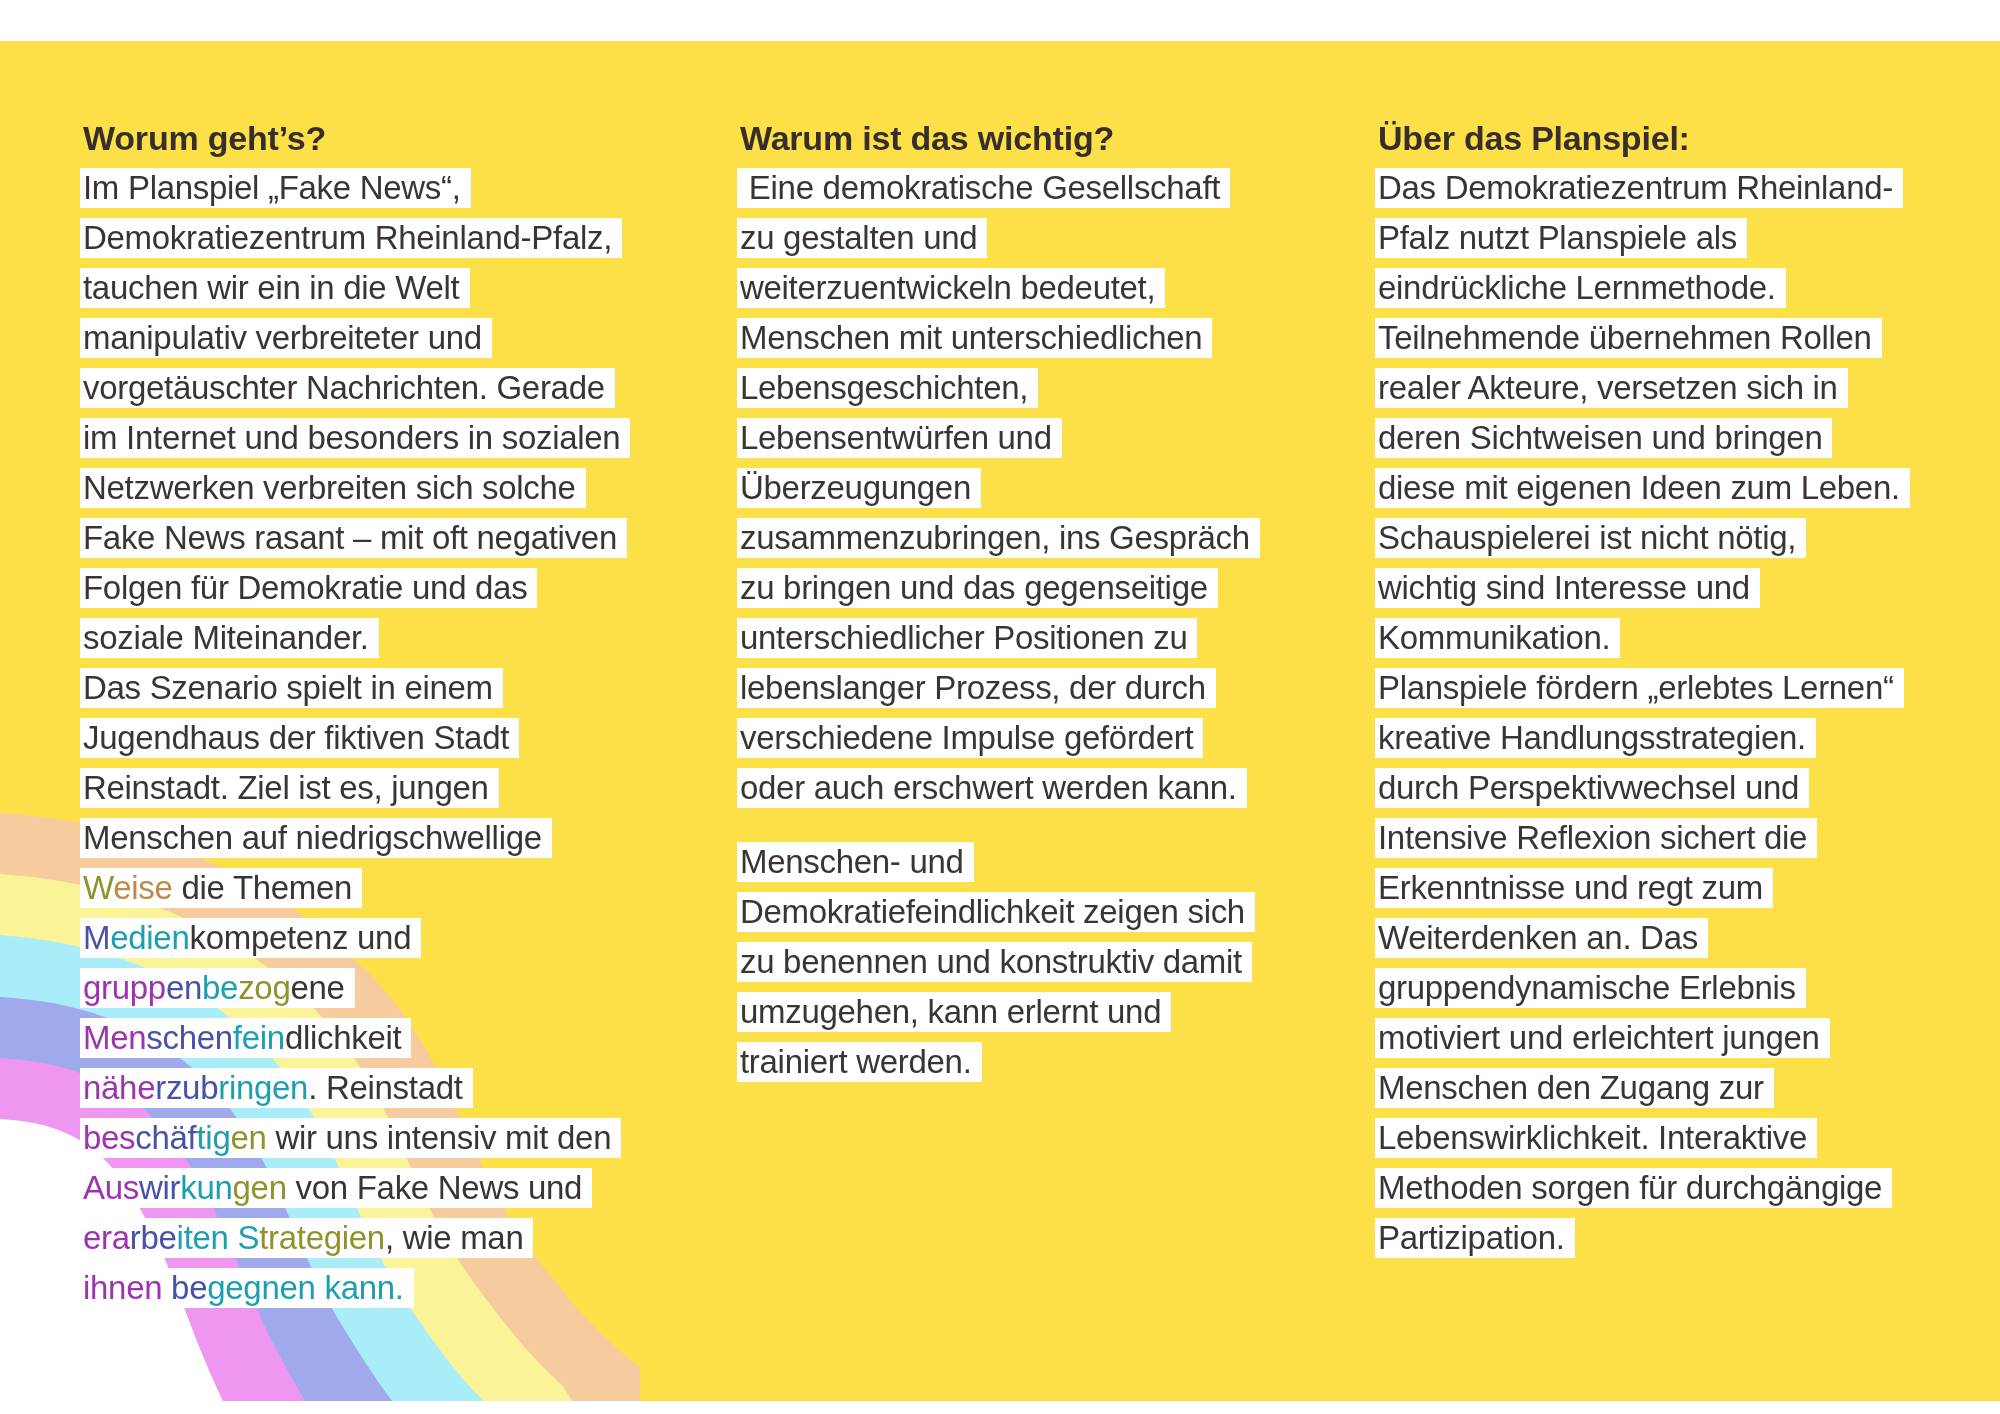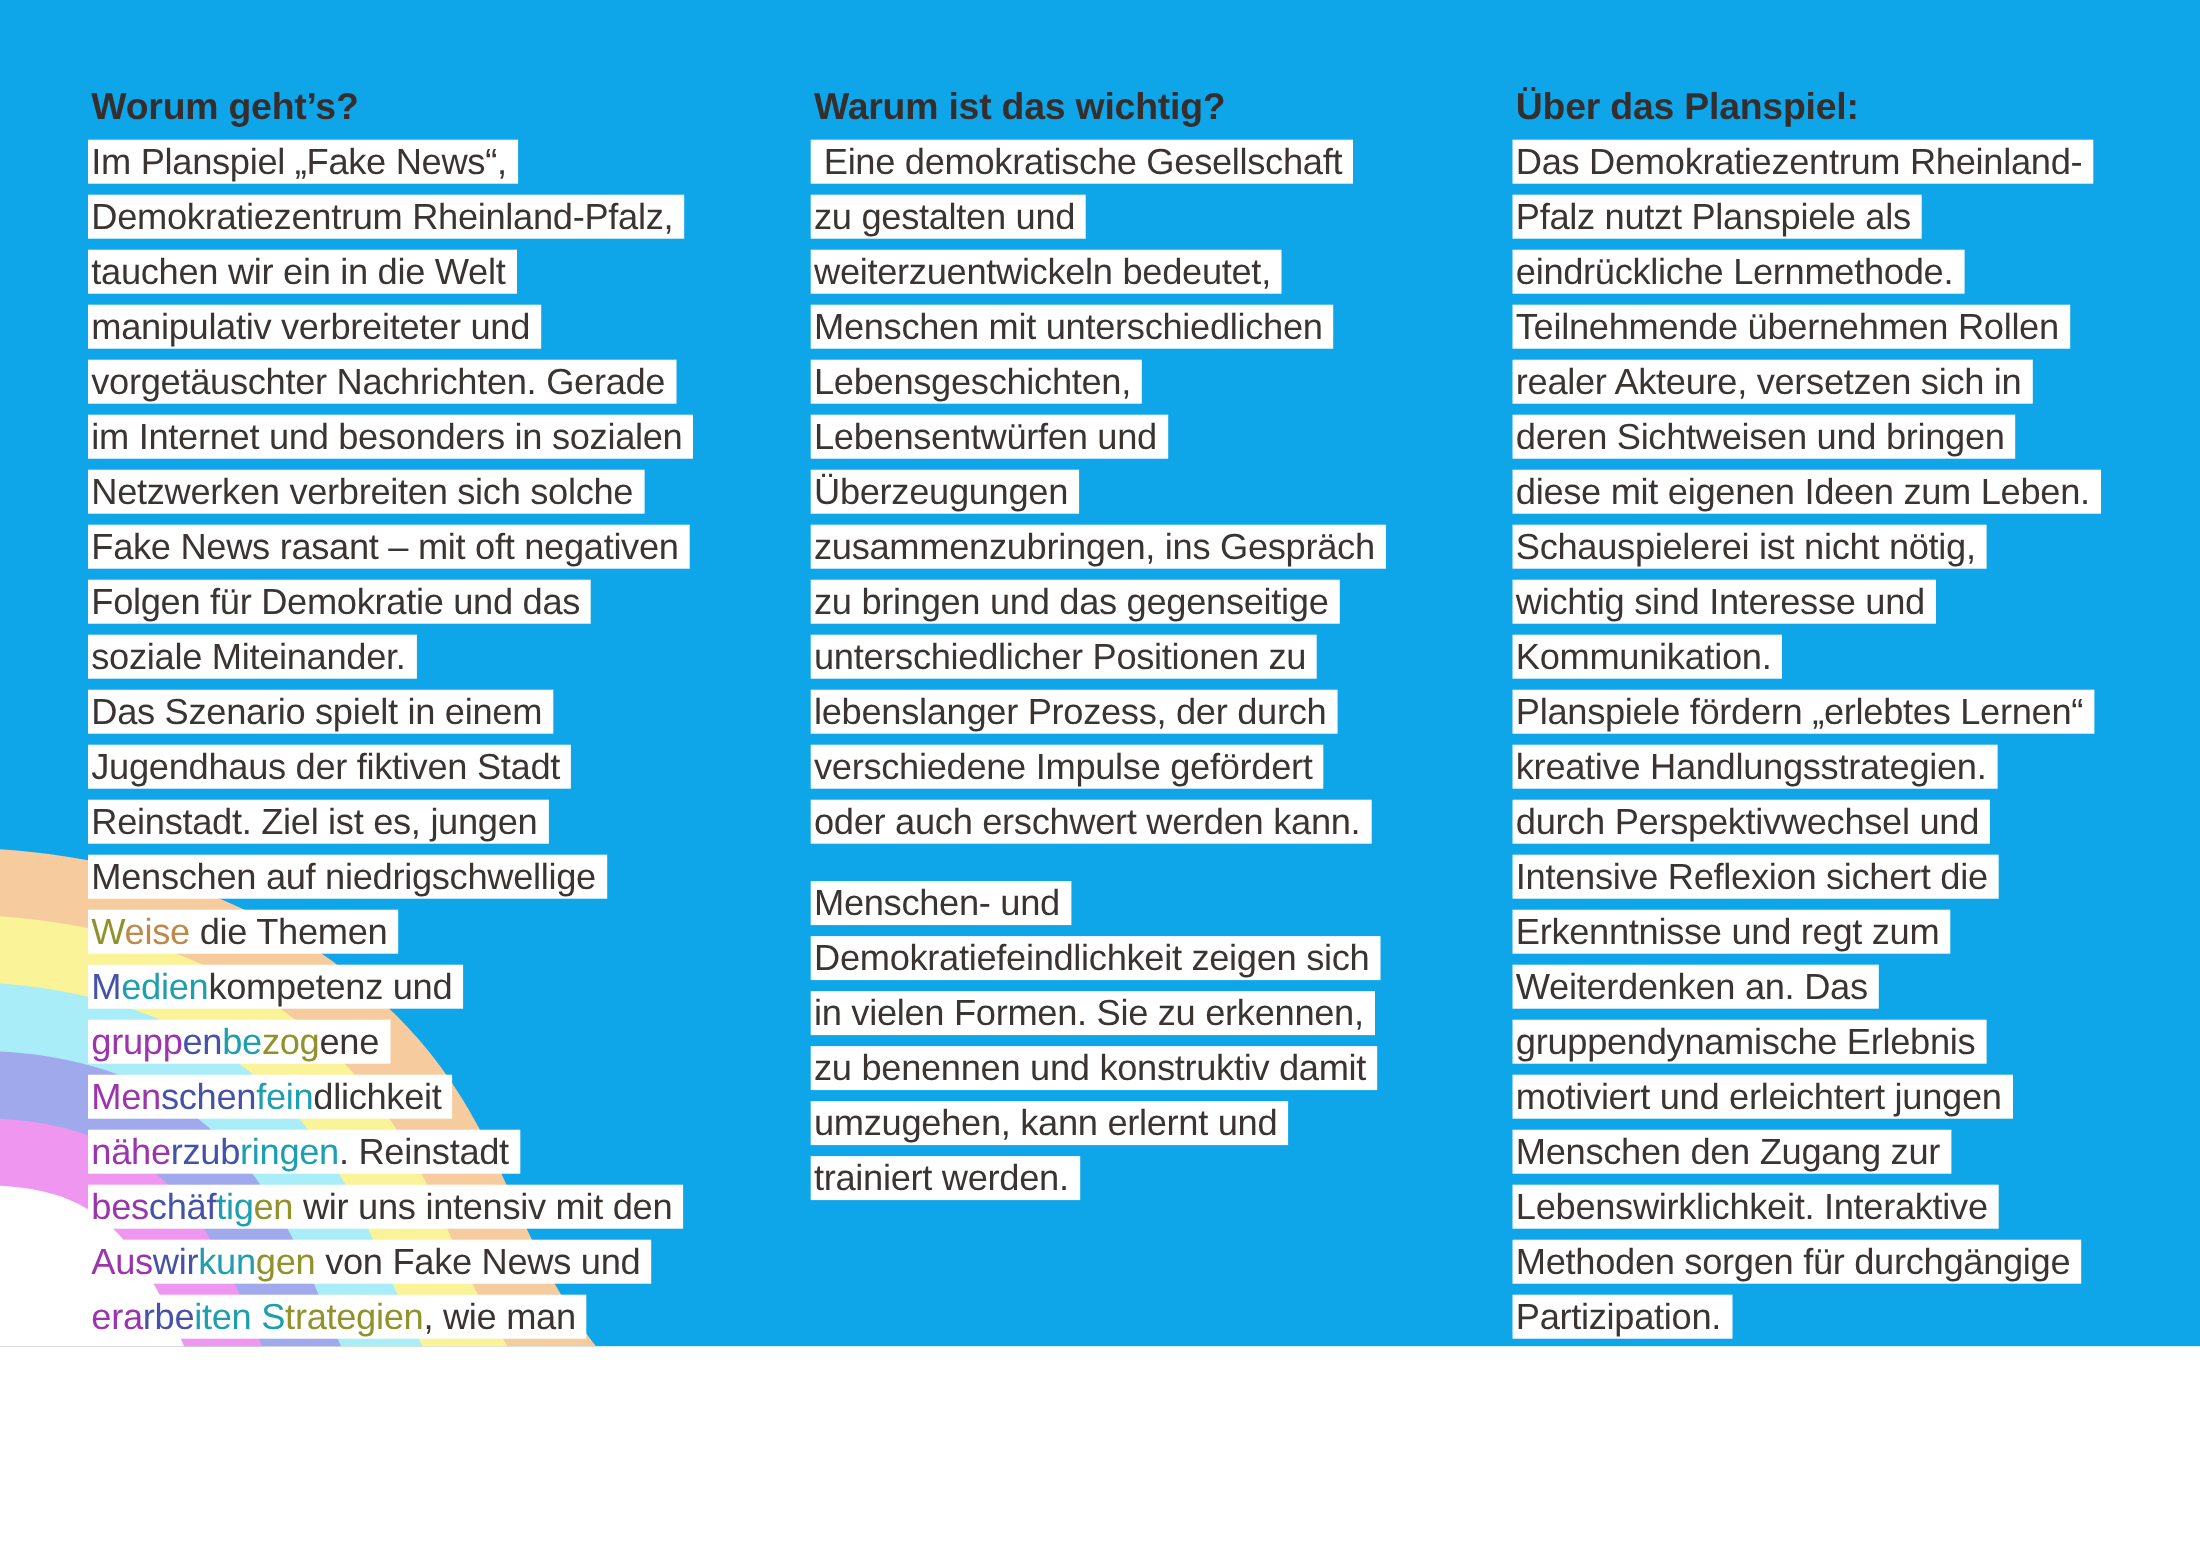--- a/index.html
+++ b/index.html
@@ -1,22 +1,23 @@
 <!DOCTYPE html>
 <html><head>
 <meta charset="utf-8">
 <style>
   html, body { margin: 0; padding: 0; background: #ffffff; }
   .page {
     position: relative;
     width: 2000px;
-    height: 1224px;
-    background: #0ea5e9;
+    height: 1360px;
+    background: #fde047;
     overflow: hidden;
     font-family: "Liberation Sans", sans-serif;
+    margin-top: 41px;
   }
   .rainbow-svg {
     position: absolute;
     left: 0;
     top: 740px;
     width: 640px;
     height: 674px;
     z-index: 0;
   }
   .col {
@@ -104,21 +105,20 @@
         <div class="line"><span class="bg"><span style="color: rgb(58, 52, 51);">Lebensentwürfen und</span></span></div>
         <div class="line"><span class="bg"><span style="color: rgb(58, 52, 51);">Überzeugungen</span></span></div>
         <div class="line"><span class="bg"><span style="color: rgb(58, 52, 51);">zusammenzubringen, ins Gespräch</span></span></div>
         <div class="line"><span class="bg"><span style="color: rgb(58, 52, 51);">zu bringen und das gegenseitige</span></span></div>
         <div class="line"><span class="bg"><span style="color: rgb(58, 52, 51);">unterschiedlicher Positionen zu</span></span></div>
         <div class="line"><span class="bg"><span style="color: rgb(58, 52, 51);">lebenslanger Prozess, der durch</span></span></div>
         <div class="line"><span class="bg"><span style="color: rgb(58, 52, 51);">verschiedene Impulse gefördert</span></span></div>
         <div class="line"><span class="bg"><span style="color: rgb(58, 52, 51);">oder auch erschwert werden kann.</span></span></div>
         <div class="line para-gap"><span class="bg"><span style="color: rgb(58, 52, 51);">Menschen- und</span></span></div>
         <div class="line"><span class="bg"><span style="color: rgb(58, 52, 51);">Demokratiefeindlichkeit zeigen sich</span></span></div>
-        <div class="line"><span class="bg"><span style="color: rgb(58, 52, 51);">in vielen Formen. Sie zu erkennen,</span></span></div>
         <div class="line"><span class="bg"><span style="color: rgb(58, 52, 51);">zu benennen und konstruktiv damit</span></span></div>
         <div class="line"><span class="bg"><span style="color: rgb(58, 52, 51);">umzugehen, kann erlernt und</span></span></div>
         <div class="line"><span class="bg"><span style="color: rgb(58, 52, 51);">trainiert werden.</span></span></div>
       </div>
   </section>
 
   <section class="col col-2">
     <h2 class="heading">Über das Planspiel:</h2>
     <div class="body">
         <div class="line"><span class="bg"><span style="color: rgb(58, 52, 51);">Das Demokratiezentrum Rheinland-</span></span></div>

